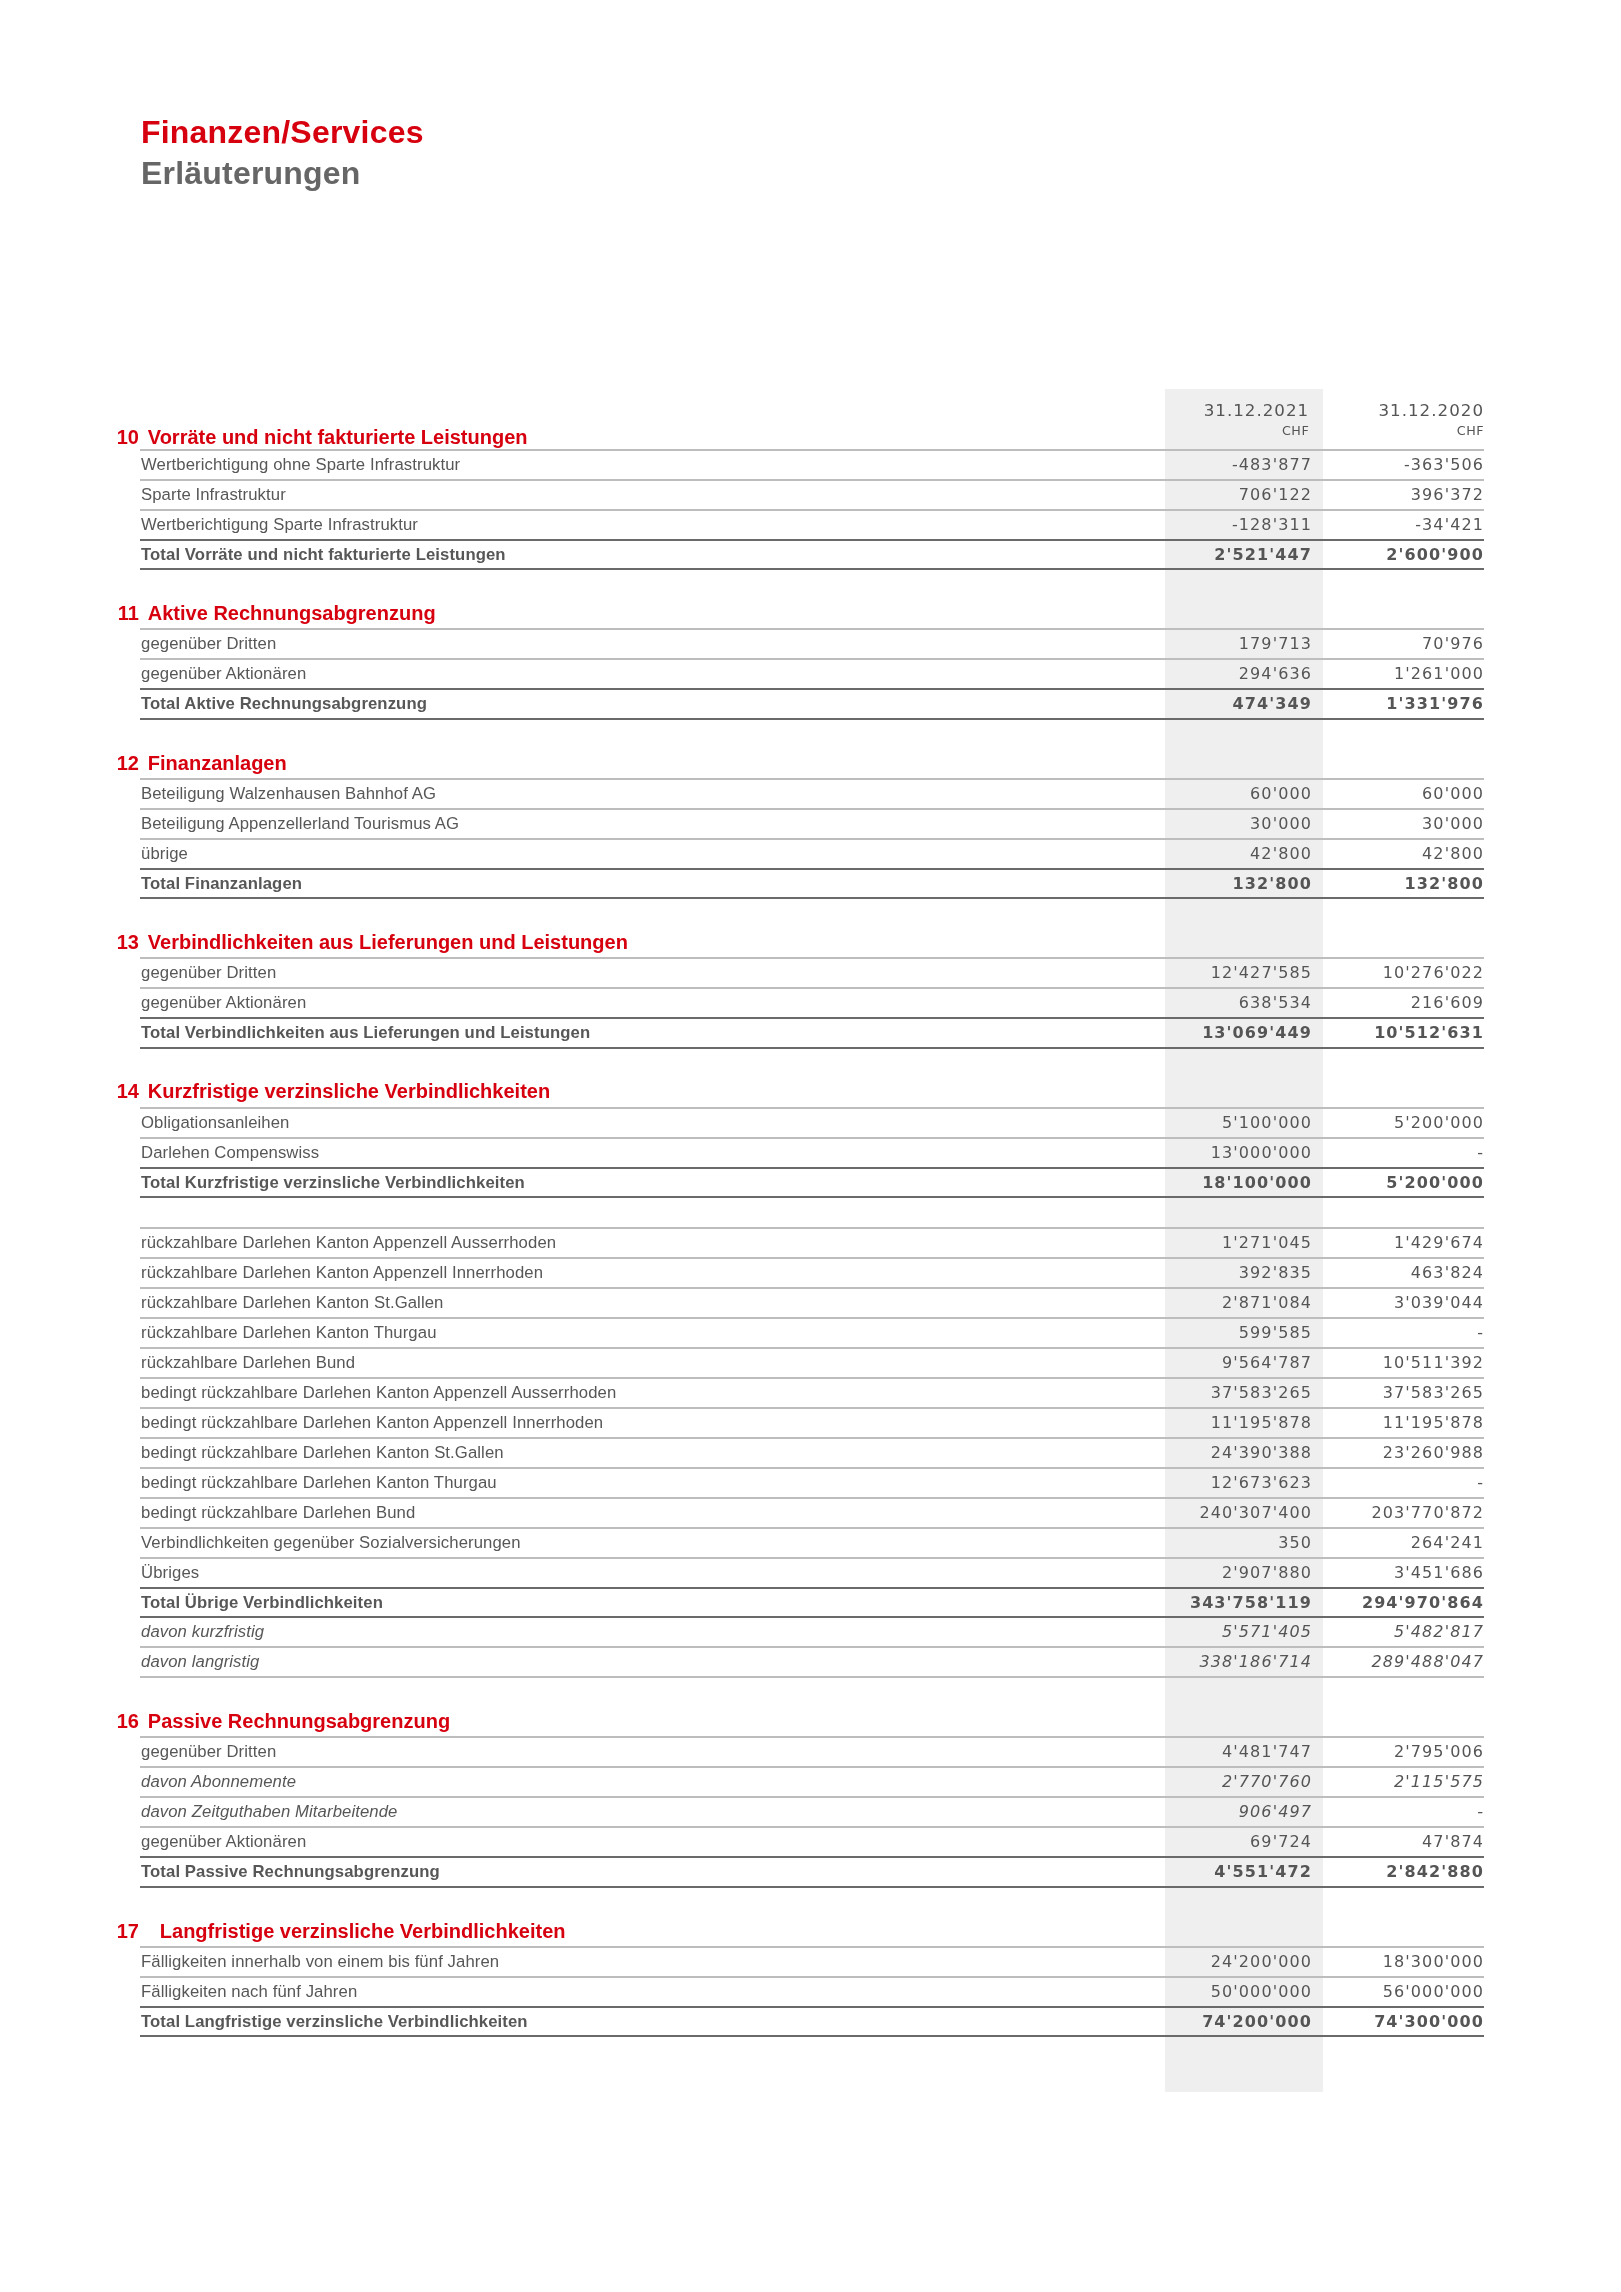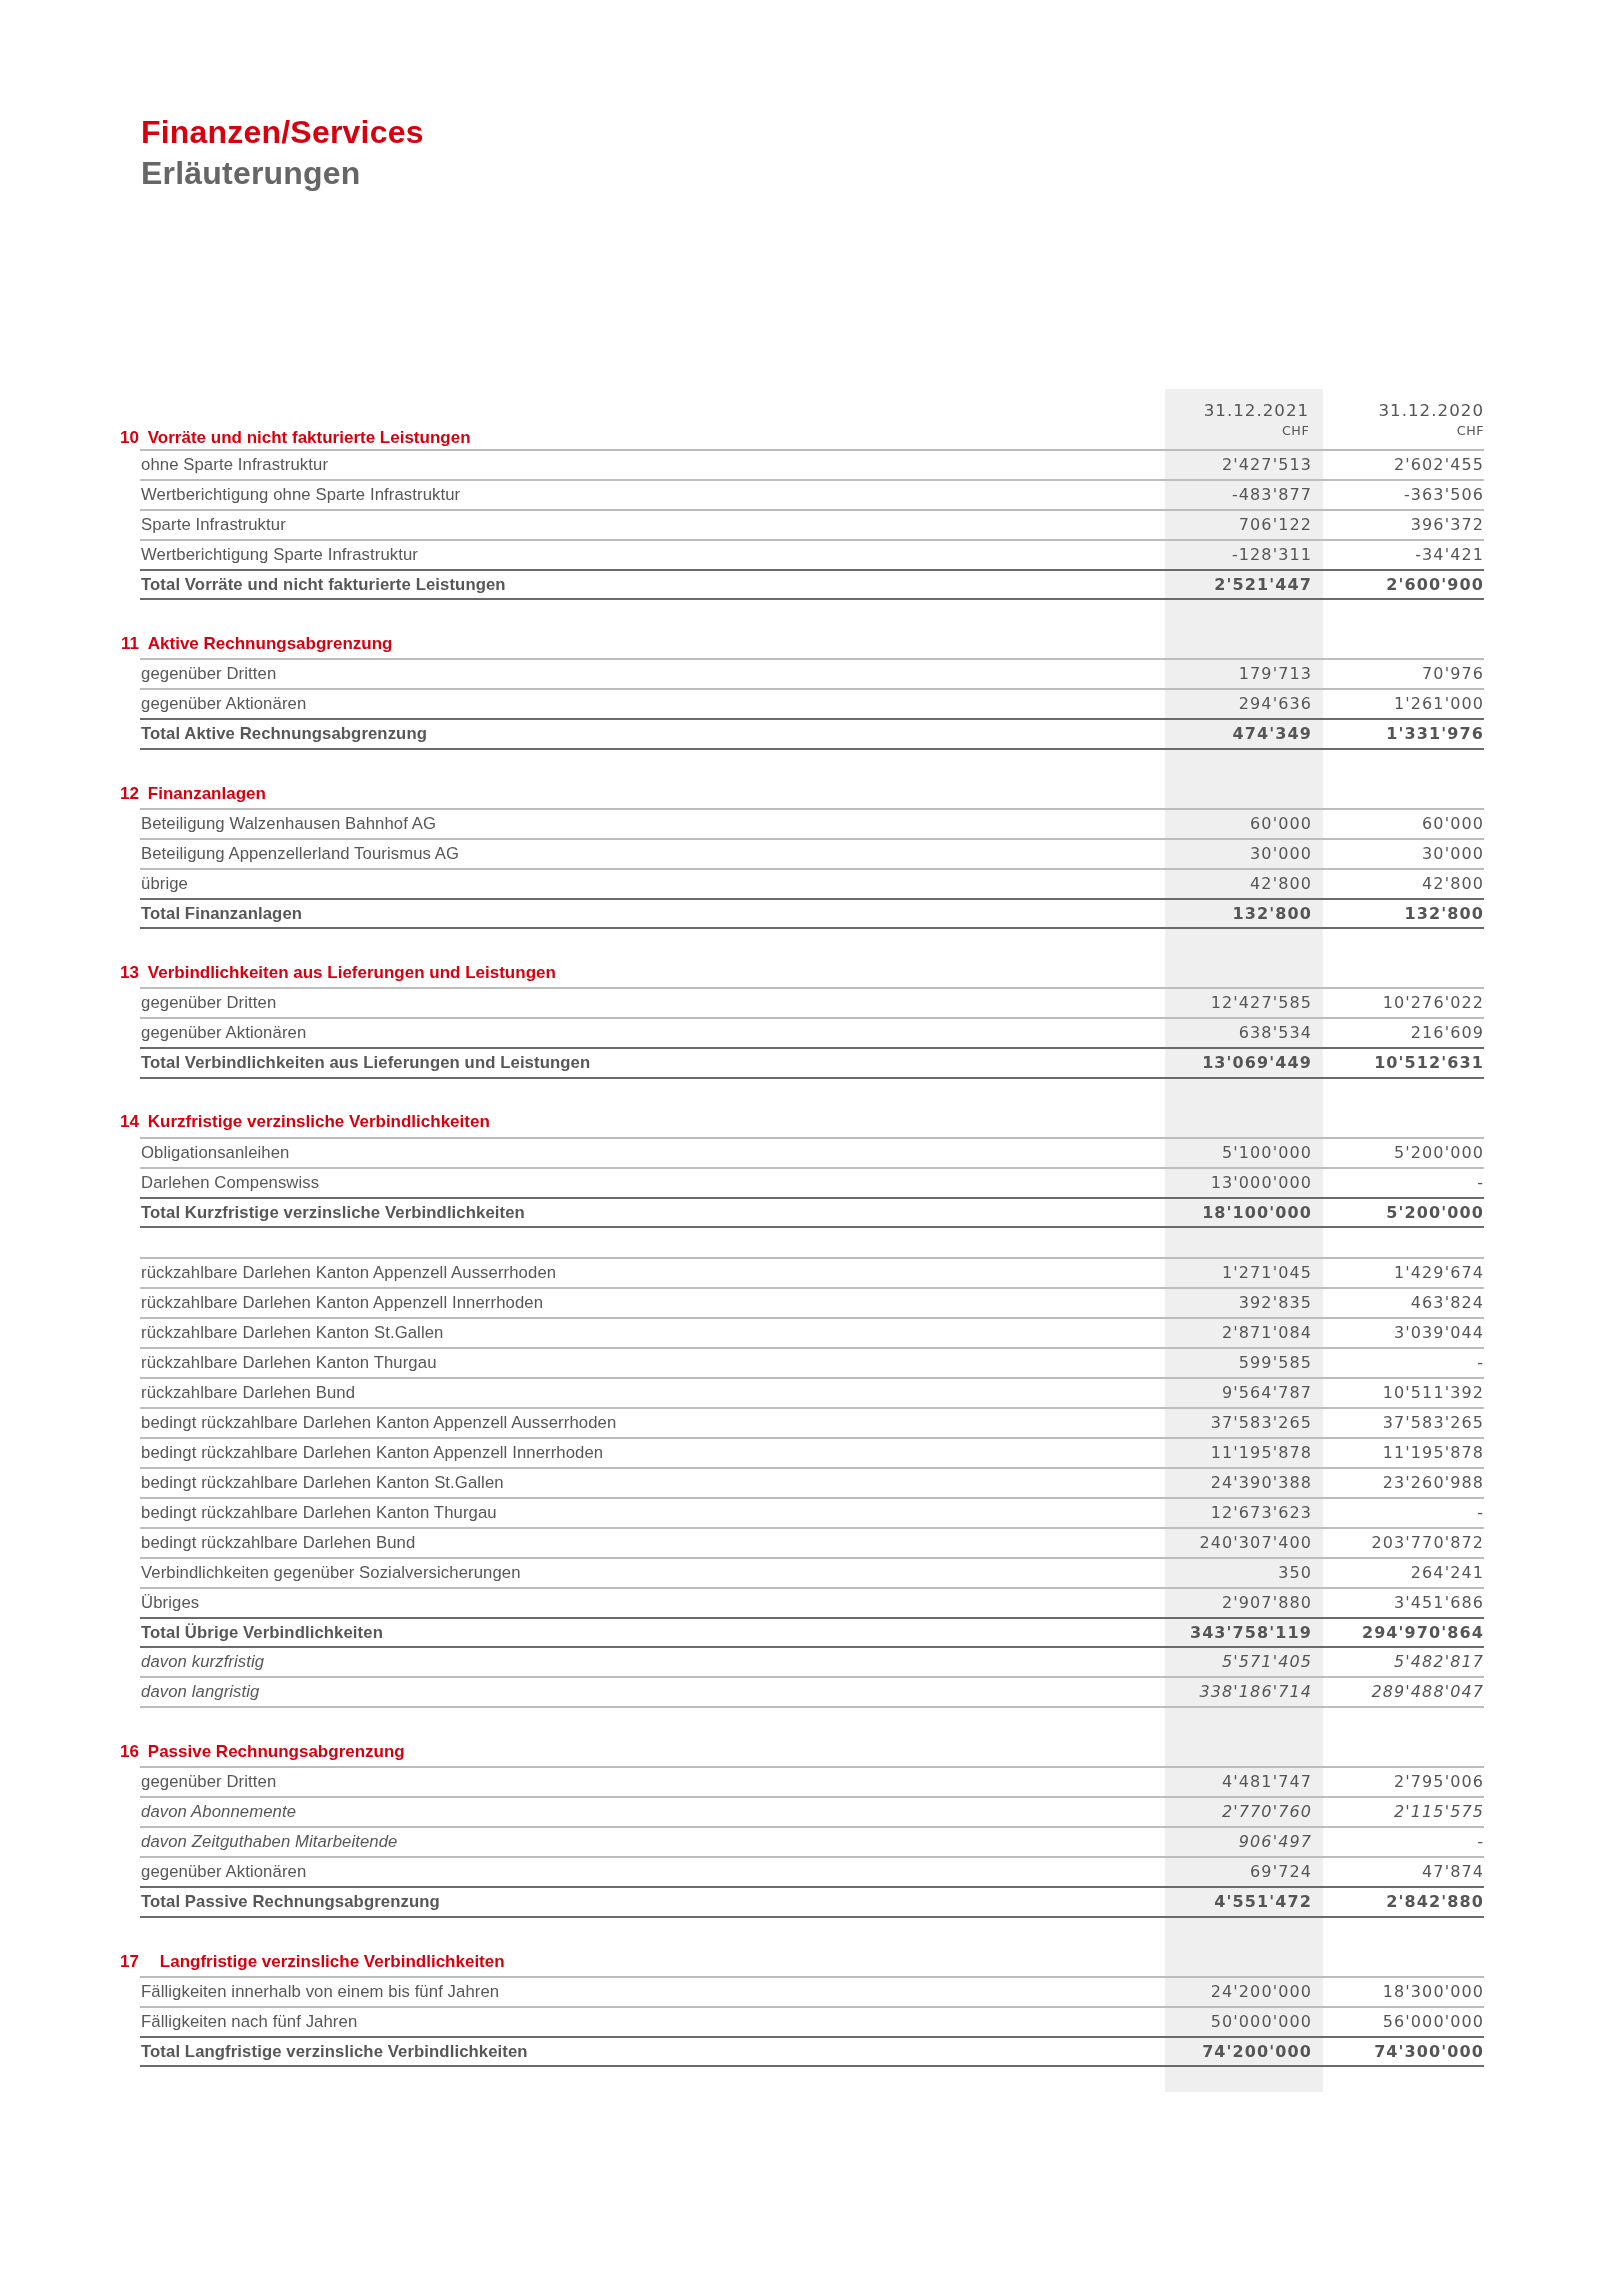--- a/index.html
+++ b/index.html
@@ -79,21 +79,21 @@
       padding-right: 11.8px;
       letter-spacing: 0.5px;
     }
     .colhead .c2 .cur { padding-right: 0; }
     .section-head {
       position: absolute;
       left: 0;
       top: 26.5px;
       font-weight: bold;
       color: #d7000f;
-      font-size: 17px;
+      font-size: 20px;
       line-height: 21.6px;
       white-space: nowrap;
     }
     .section-head .num {
       display: inline-block;
       width: 41px;
       text-align: right;
       padding-right: 0;
       margin-right: 0;
     }
@@ -169,25 +169,20 @@
       <span class="date">31.12.2020</span>
       <span class="cur">CHF</span>
     </div>
   </div>
   <div id="sections-container">
       <div class="section">
         <div class="section-head-row" style="height: 0px;">
           <div class="section-head" style="top: -22.5px;"><span class="num">10</span><span class="label" style="margin-left: 8.8px;">Vorräte und nicht fakturierte Leistungen</span></div>
         </div>
         <div class="row">
-          <span class="label">ohne Sparte Infrastruktur</span>
-          <span class="v1">2'427'513</span>
-          <span class="v2">2'602'455</span>
-        </div>
-        <div class="row">
           <span class="label">Wertberichtigung ohne Sparte Infrastruktur</span>
           <span class="v1">-483'877</span>
           <span class="v2">-363'506</span>
         </div>
         <div class="row">
           <span class="label">Sparte Infrastruktur</span>
           <span class="v1">706'122</span>
           <span class="v2">396'372</span>
         </div>
         <div class="row">

